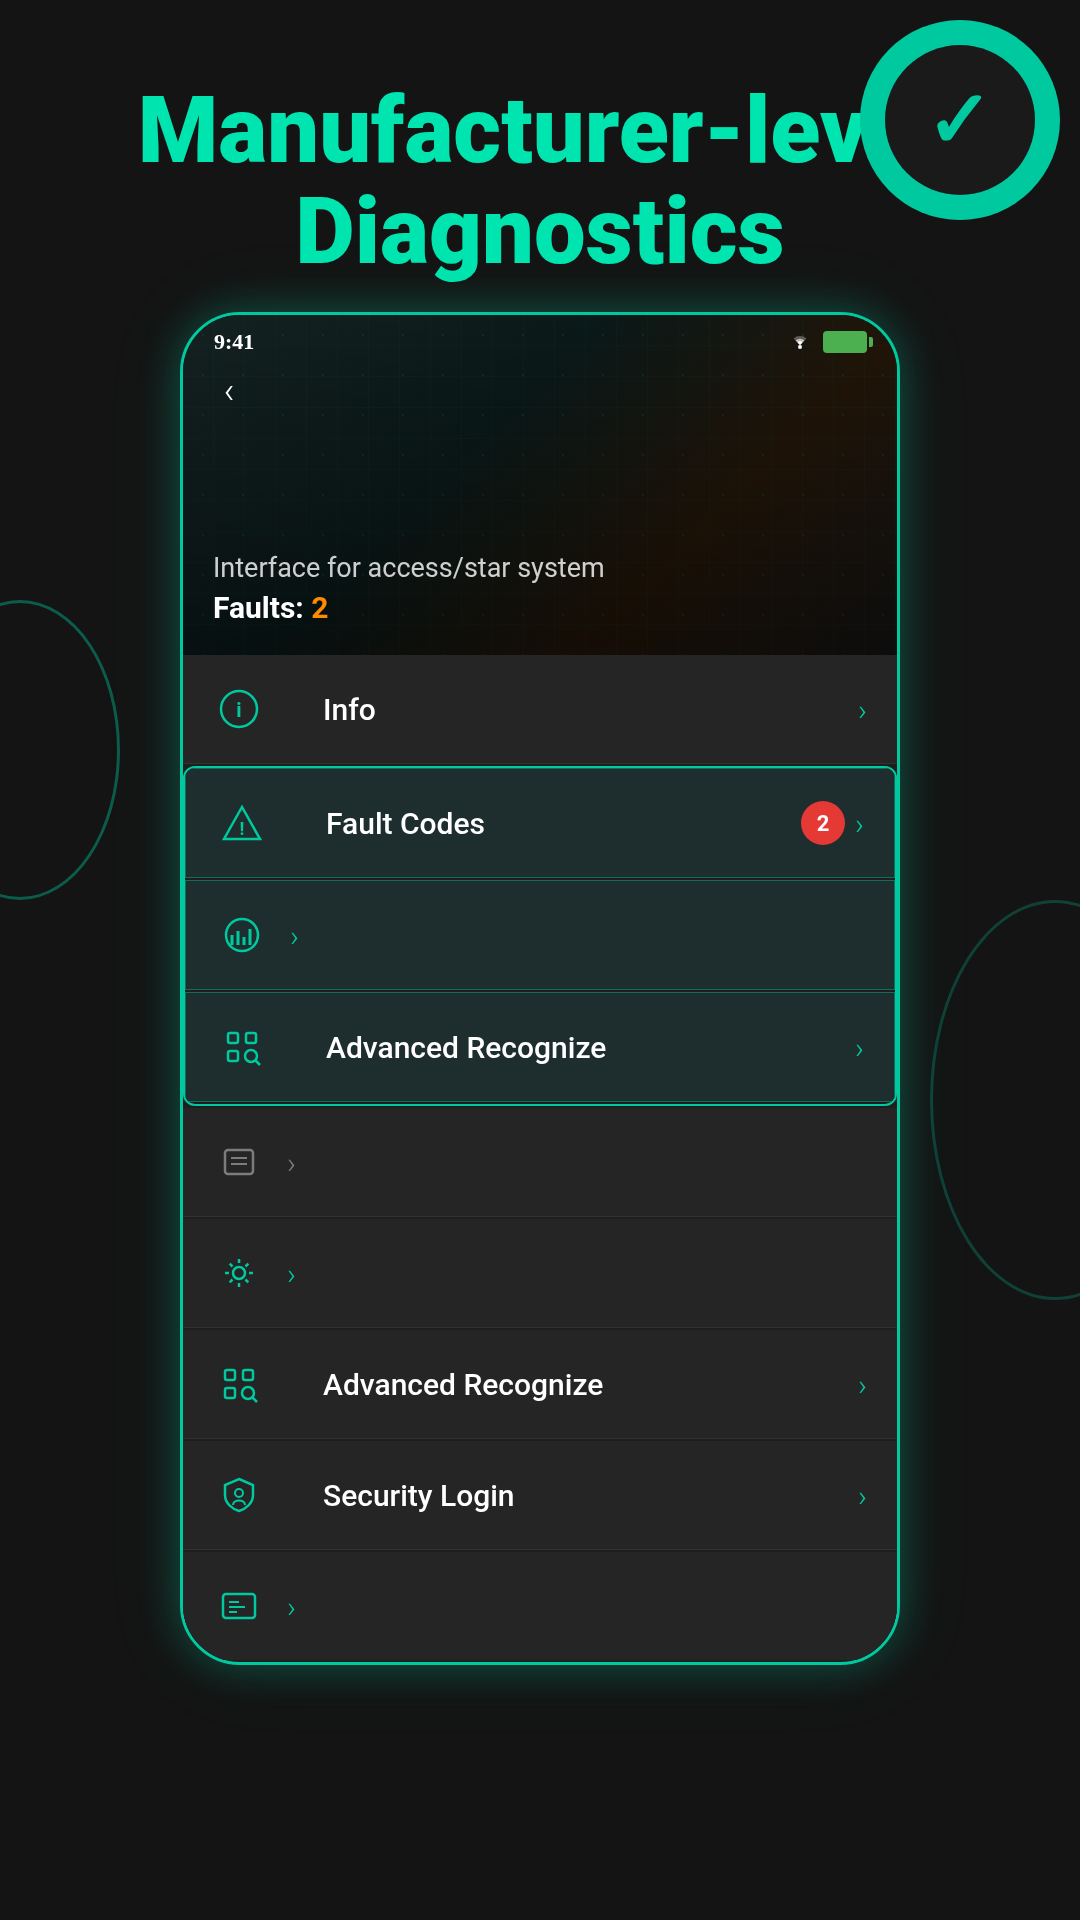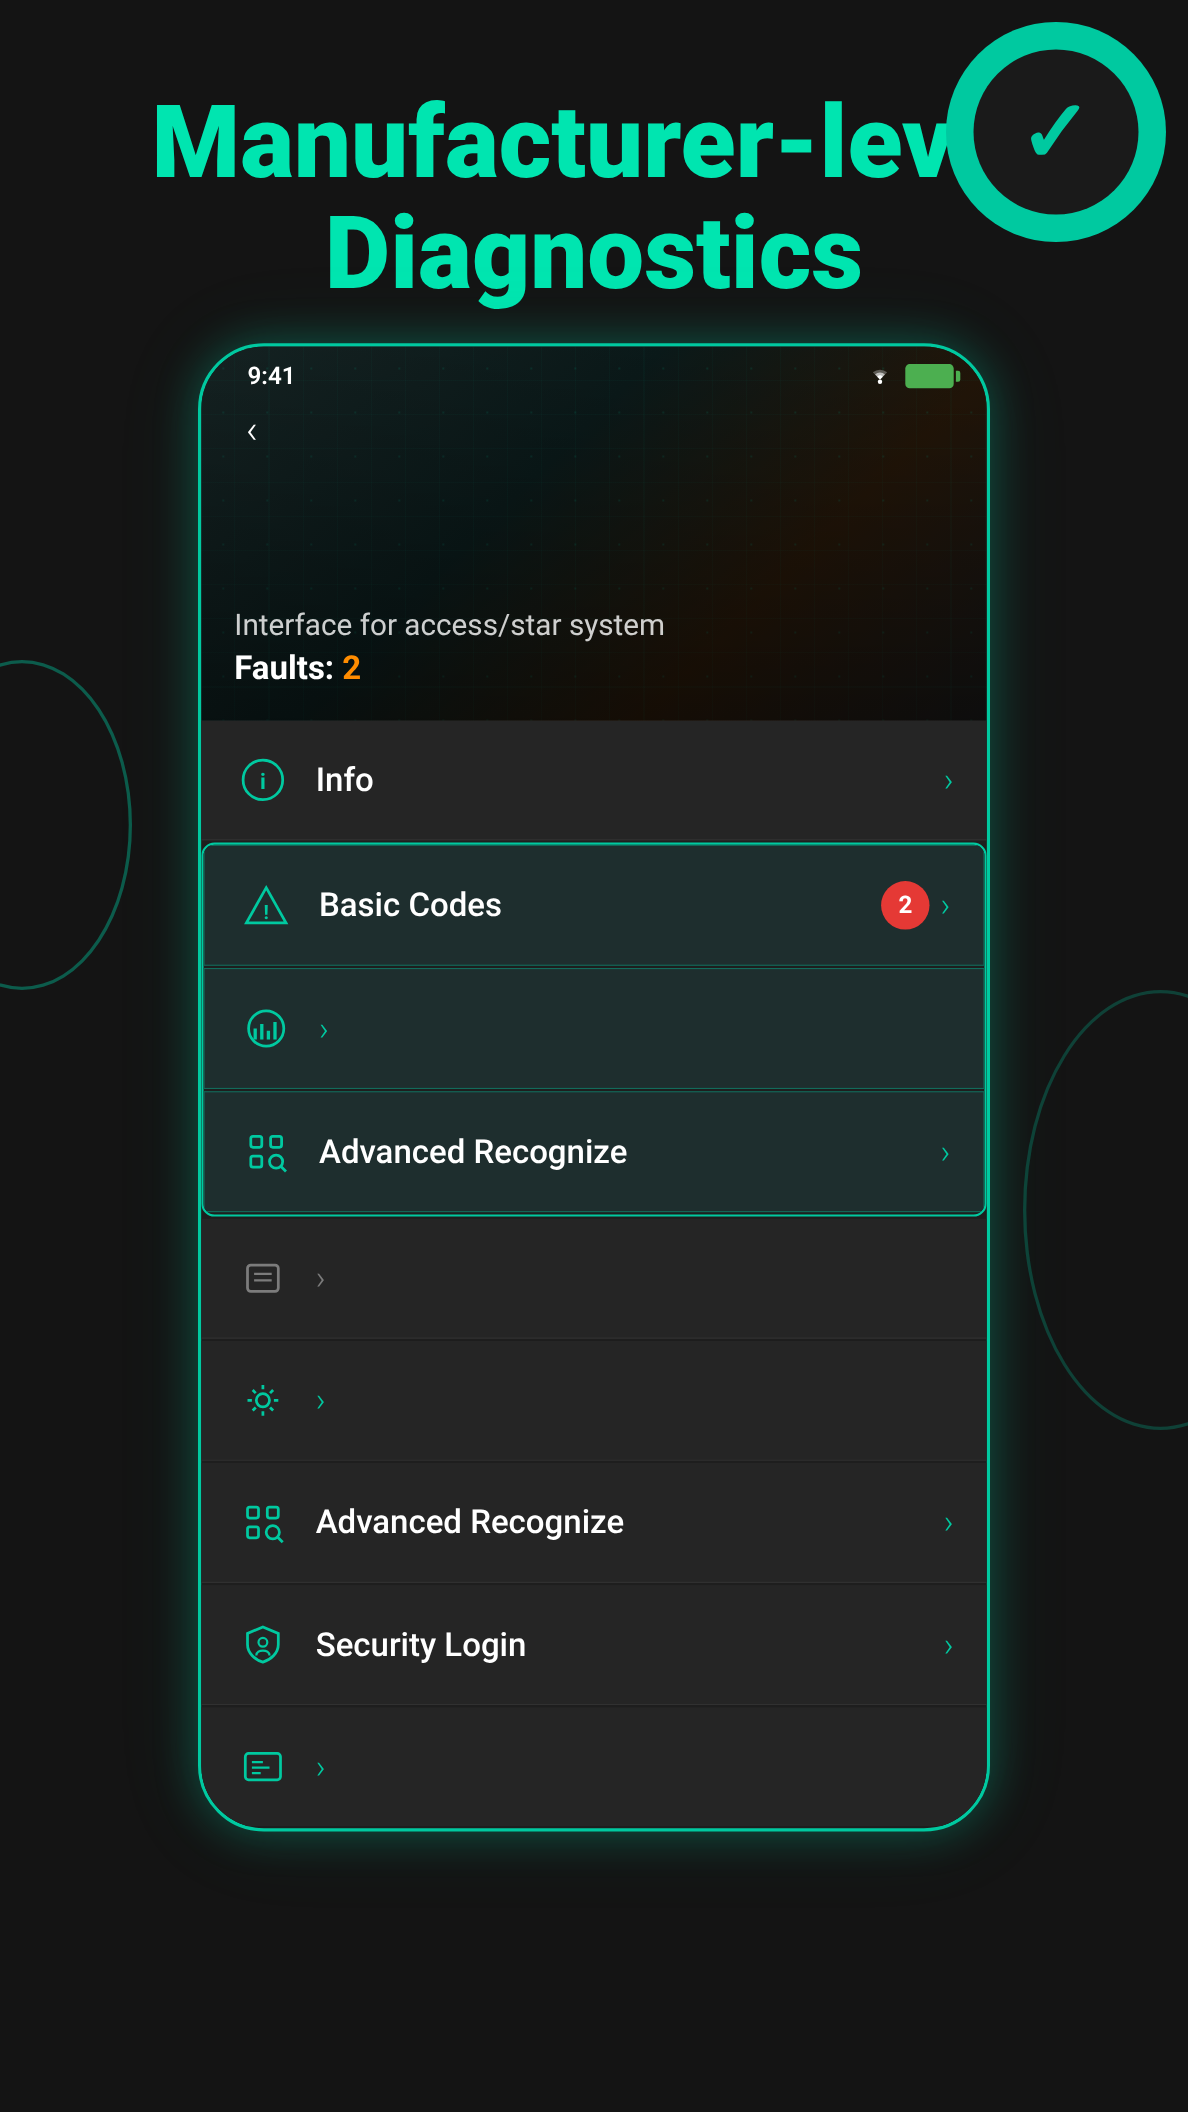--- a/index.html
+++ b/index.html
@@ -111,23 +111,24 @@
 
     
     .status-bar {
       background: transparent;
       padding: 14px 30px 8px;
       display: flex;
       justify-content: space-between;
       align-items: flex-end;
       position: absolute;
       top: 0;
-      left: 12px;
+      left: 1px;
       right: 0;
       z-index: 10;
+      font-family: Liberation Serif, serif;
     }
 
     .status-time {
       color: #ffffff;
       font-size: 22px;
       font-weight: 600;
     }
 
     .status-icons {
       display: flex;
@@ -264,20 +265,21 @@
       justify-content: center;
       margin-right: 22px;
       flex-shrink: 0;
     }
 
     .menu-item-label {
       flex: 1;
       font-size: 30px;
       font-weight: 500;
       color: #ffffff;
+      margin-left: 36px;
     }
 
     .menu-item-right {
       display: flex;
       align-items: center;
       gap: 10px;
     }
 
     .badge {
       width: 44px;
@@ -402,21 +404,21 @@
 
         <div class="highlighted-wrapper">
 
           <div class="menu-item highlighted">
             <div class="menu-item-icon">
               <svg class="icon-svg" viewBox="0 0 44 44" fill="none">
                 <path d="M22 6 L40 38 H4 Z" stroke="#00c9a0" stroke-width="2.5" fill="none"></path>
                 <text x="22" y="34" text-anchor="middle" fill="#00c9a0" font-size="18" font-weight="700">!</text>
               </svg>
             </div>
-            <span class="menu-item-label">Basic Codes</span>
+            <span class="menu-item-label">Fault Codes</span>
             <div class="menu-item-right">
               <div class="badge">2</div>
               <span class="chevron-right">›</span>
             </div>
           </div>
 
           <div class="menu-item highlighted">
             <div class="menu-item-icon">
               <svg class="icon-svg" viewBox="0 0 44 44" fill="none">
                 <circle cx="22" cy="22" r="16" stroke="#00c9a0" stroke-width="2.5" fill="none"></circle>

